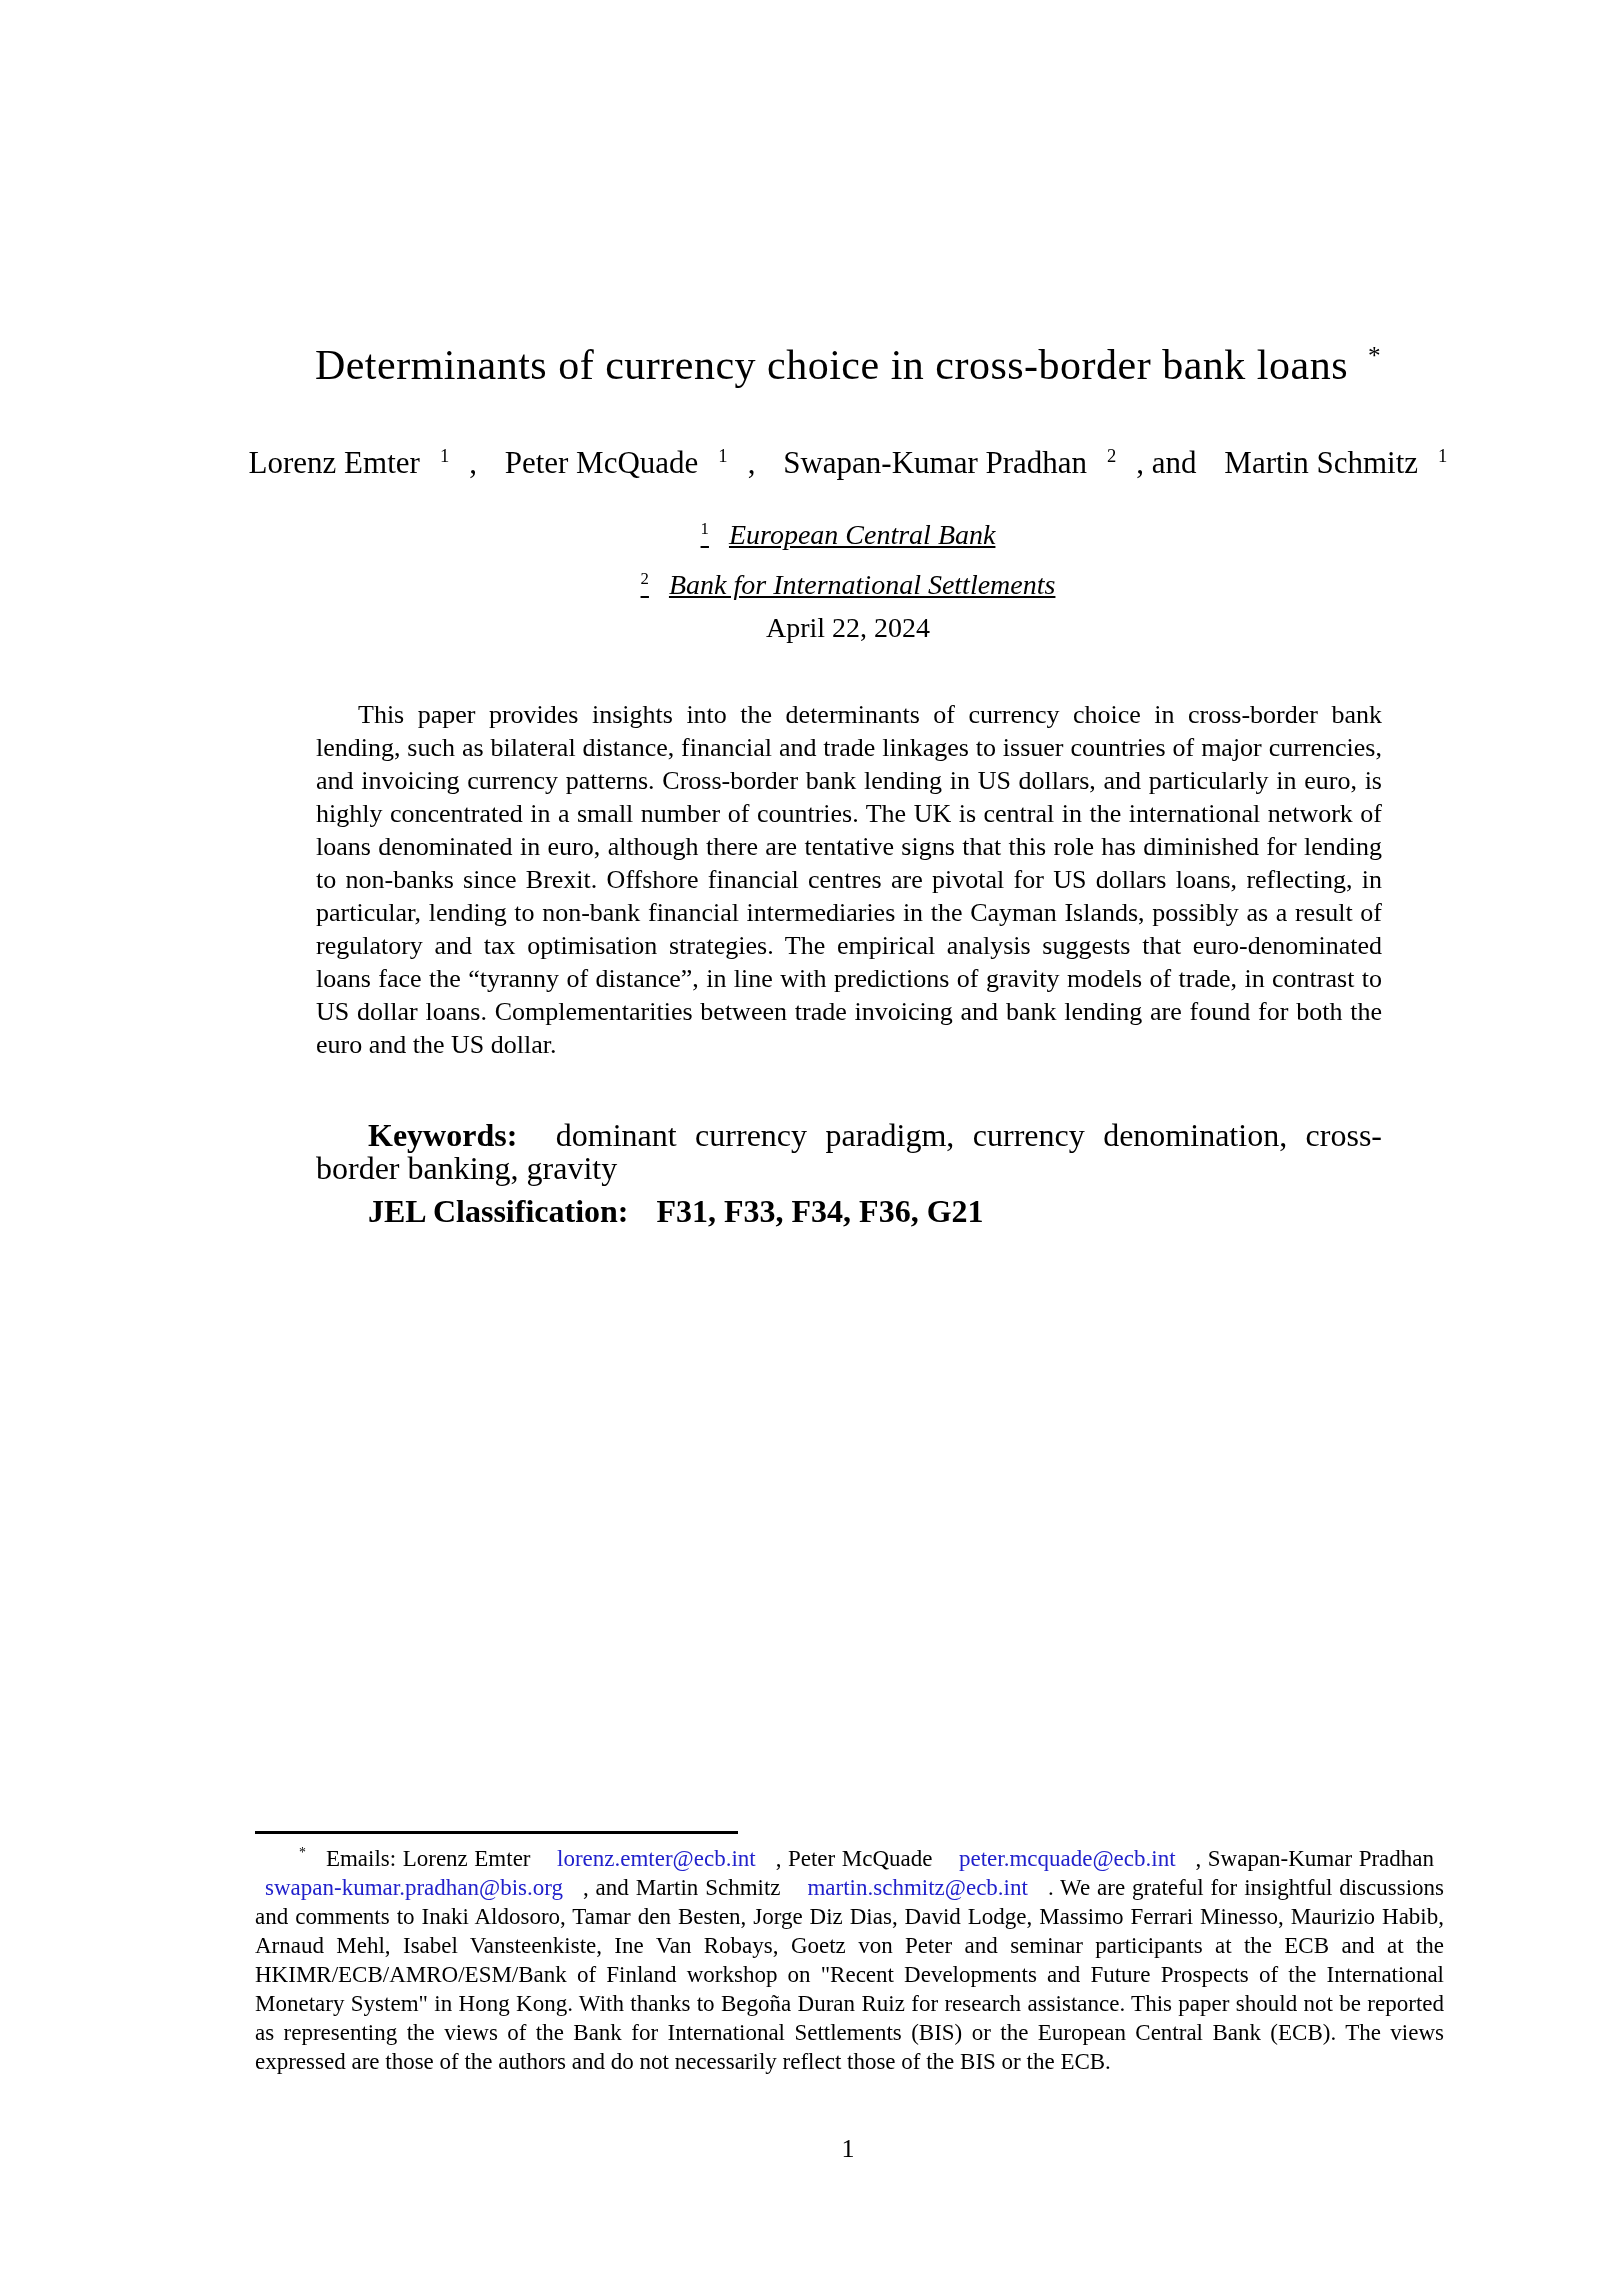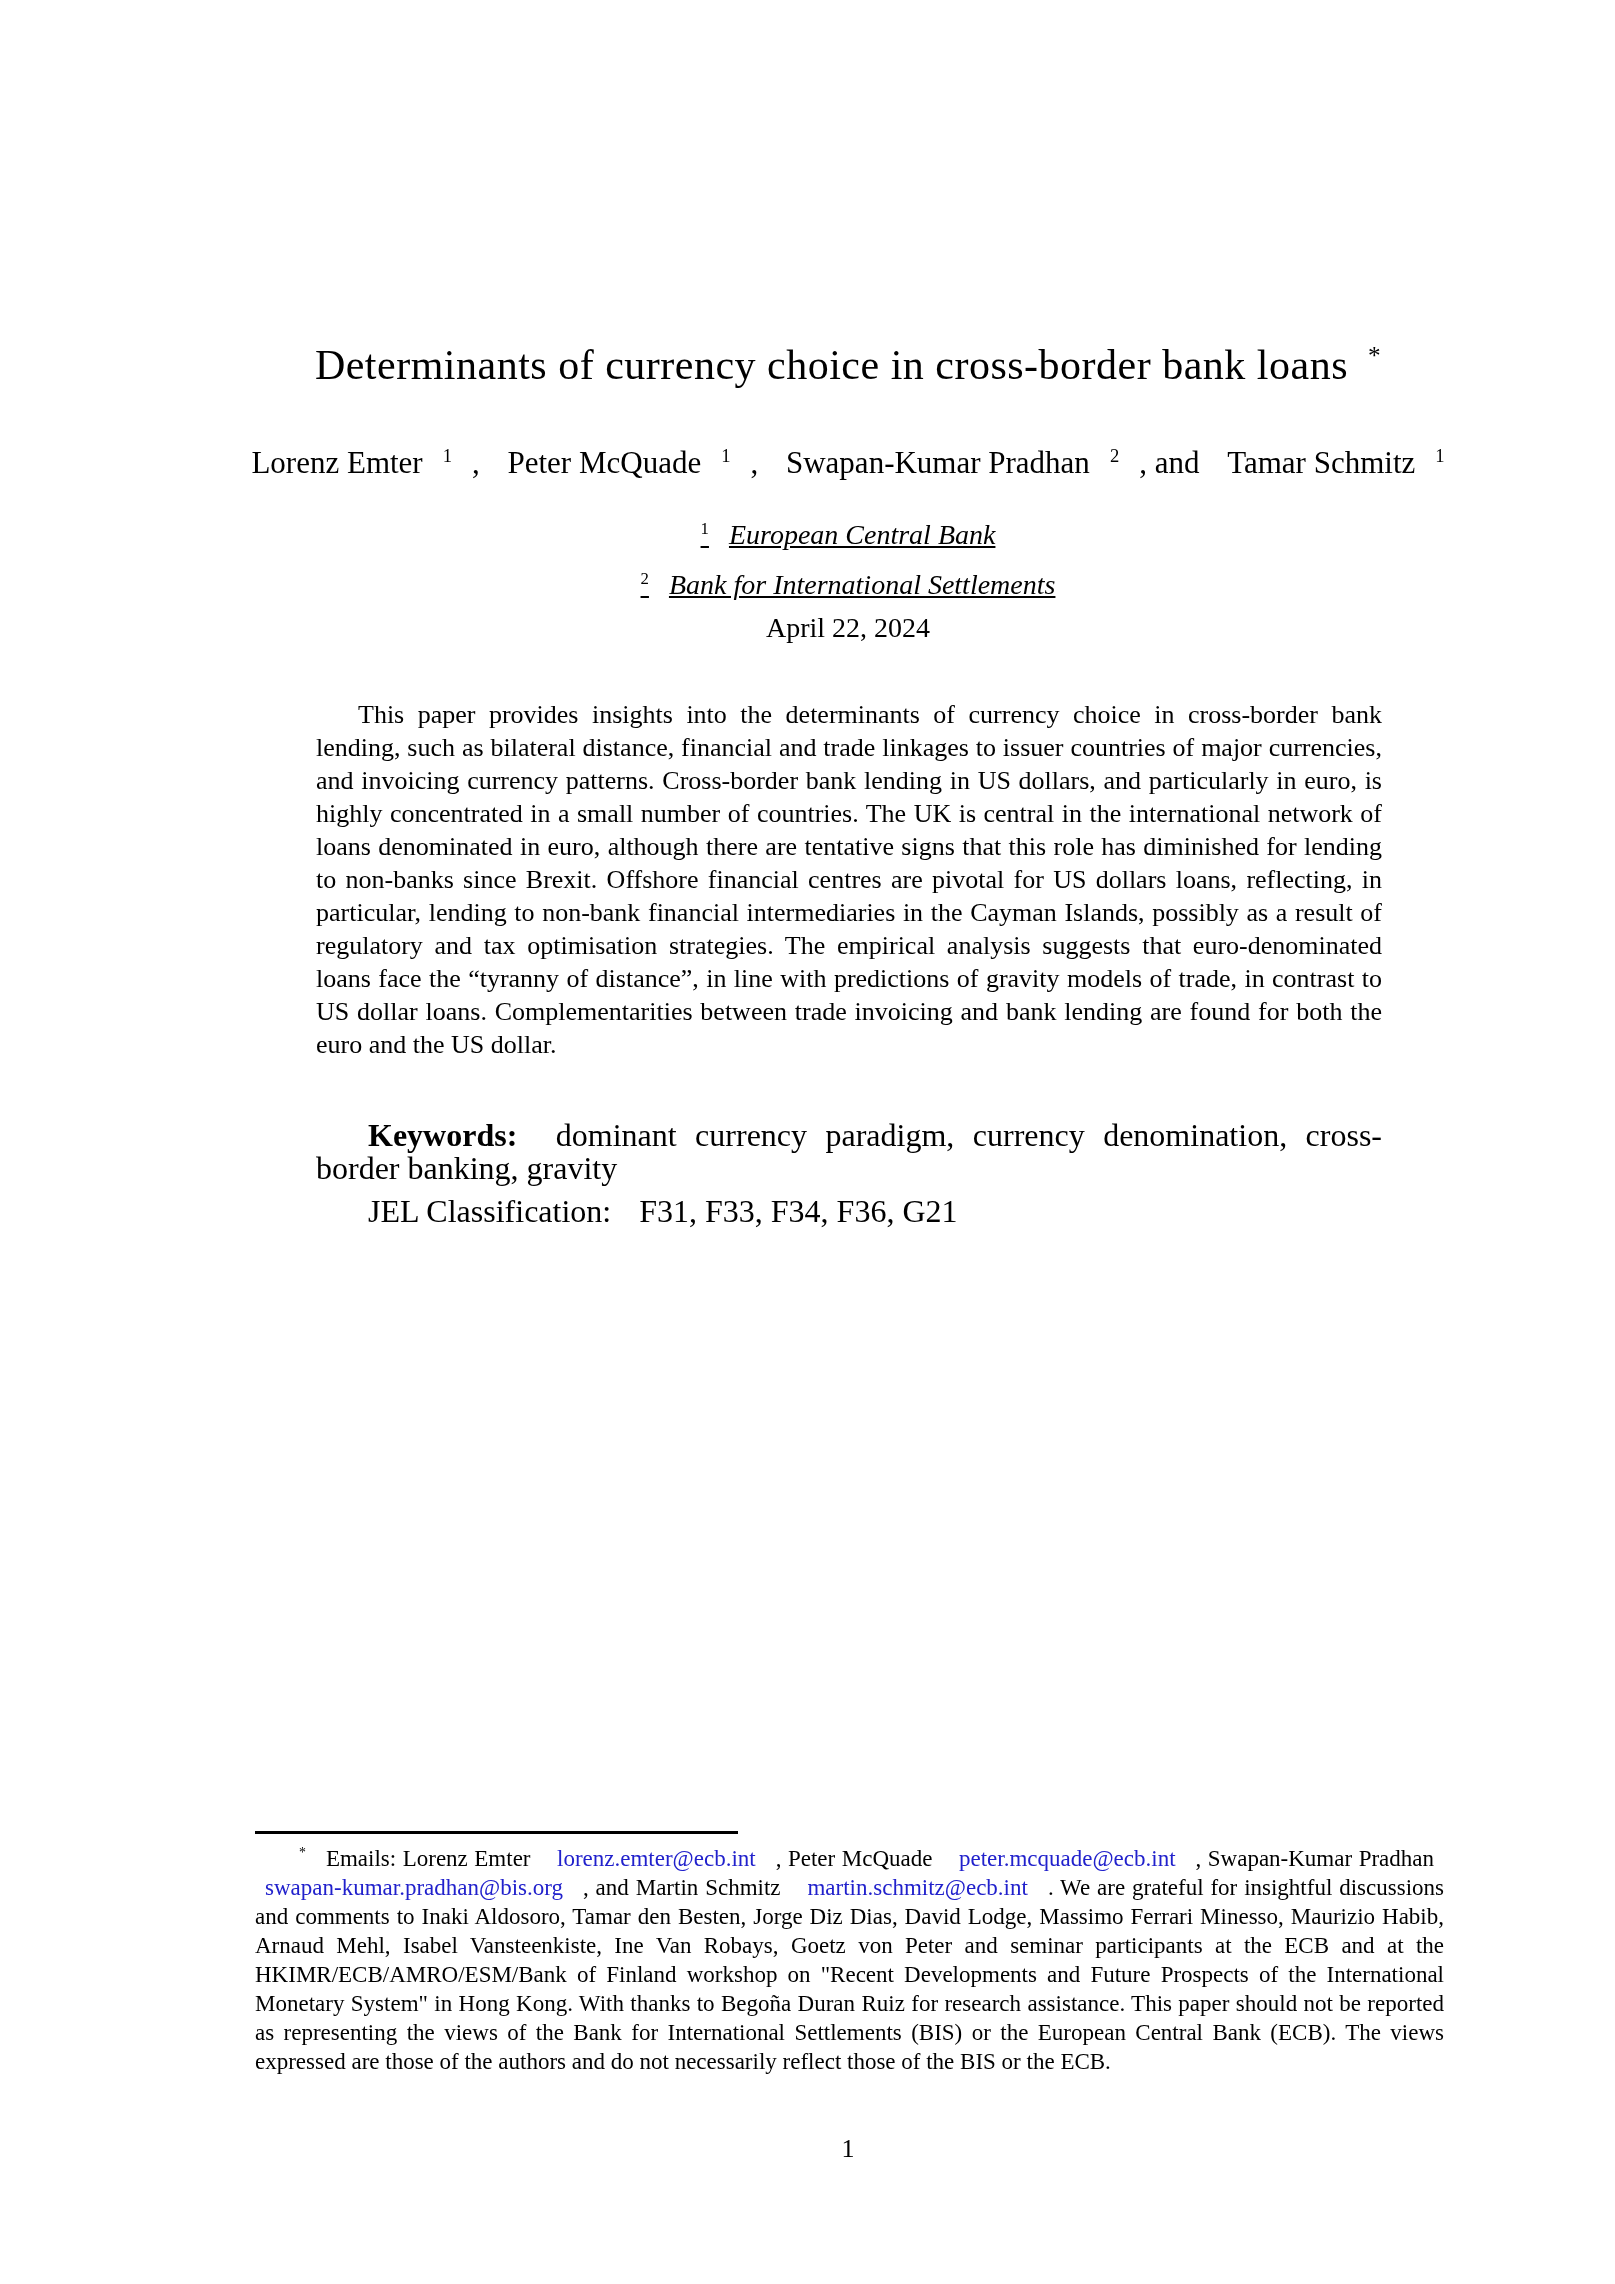--- a/index.html
+++ b/index.html
@@ -74,21 +74,21 @@
     top: 1069px;
     width: 1086px;
     font-size: 32px;
     line-height: 33px;
   }
   .keywords-para {
     text-align: justify;
     text-indent: 42px;
   }
   .jel-para {
-    font-weight: normal;
+    font-weight: bold;
     text-indent: 42px;
   }
   .footnote-block {
     position: absolute;
     left: 205px;
     top: 1781px;
     width: 1209px;
   }
   .footnote-rule {
     width: 483px;
@@ -111,21 +111,21 @@
     font-size: 26px;
   }
 </style>
 </head>
 <body style="color: rgb(0, 0, 0); background: rgb(255, 255, 255);">
 
 <div class="page">
 
   <h1 class="centered paper-title"><span>Determinants of currency choice in cross-border bank loans</span><sup>*</sup></h1>
 
-  <div class="centered authors-line"><span>Lorenz Emter</span><sup>1</sup><span>, </span><span>Peter McQuade</span><sup>1</sup><span>, </span><span>Swapan-Kumar Pradhan</span><sup>2</sup><span>, and </span><span>Tamar Schmitz</span><sup>1</sup></div>
+  <div class="centered authors-line"><span>Lorenz Emter</span><sup>1</sup><span>, </span><span>Peter McQuade</span><sup>1</sup><span>, </span><span>Swapan-Kumar Pradhan</span><sup>2</sup><span>, and </span><span>Martin Schmitz</span><sup>1</sup></div>
 
   <div class="centered affiliations">
     <div><sup>1</sup><span class="affil-name">European Central Bank</span></div>
     <div><sup>2</sup><span class="affil-name">Bank for International Settlements</span></div>
   </div>
 
   <div class="centered date-line">April 22, 2024</div>
 
   <div class="abstract-block">
     <p class="abstract-text">This paper provides insights into the determinants of currency choice in cross-border bank lending, such as bilateral distance, financial and trade linkages to issuer countries of major currencies, and invoicing currency patterns. Cross-border bank lending in US dollars, and particularly in euro, is highly concentrated in a small number of countries. The UK is central in the international network of loans denominated in euro, although there are tentative signs that this role has diminished for lending to non-banks since Brexit. Offshore financial centres are pivotal for US dollars loans, reflecting, in particular, lending to non-bank financial intermediaries in the Cayman Islands, possibly as a result of regulatory and tax optimisation strategies. The empirical analysis suggests that euro-denominated loans face the “tyranny of distance”, in line with predictions of gravity models of trade, in contrast to US dollar loans. Complementarities between trade invoicing and bank lending are found for both the euro and the US dollar.</p>

